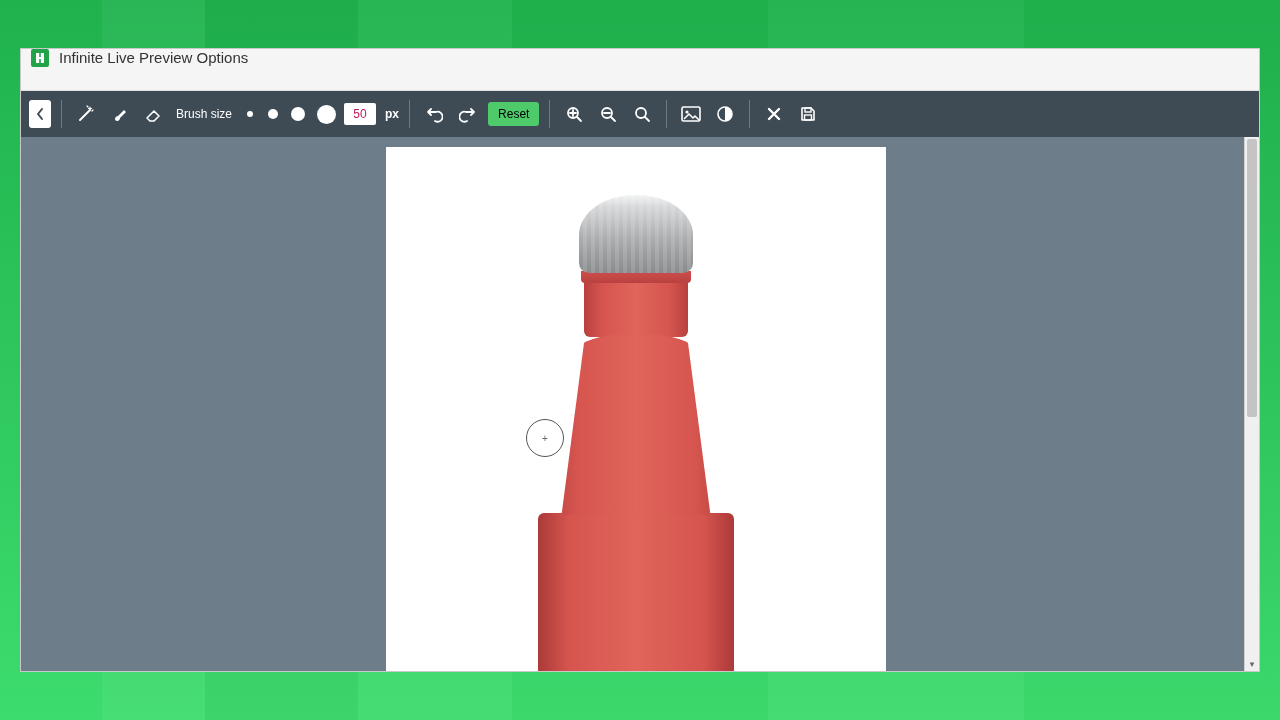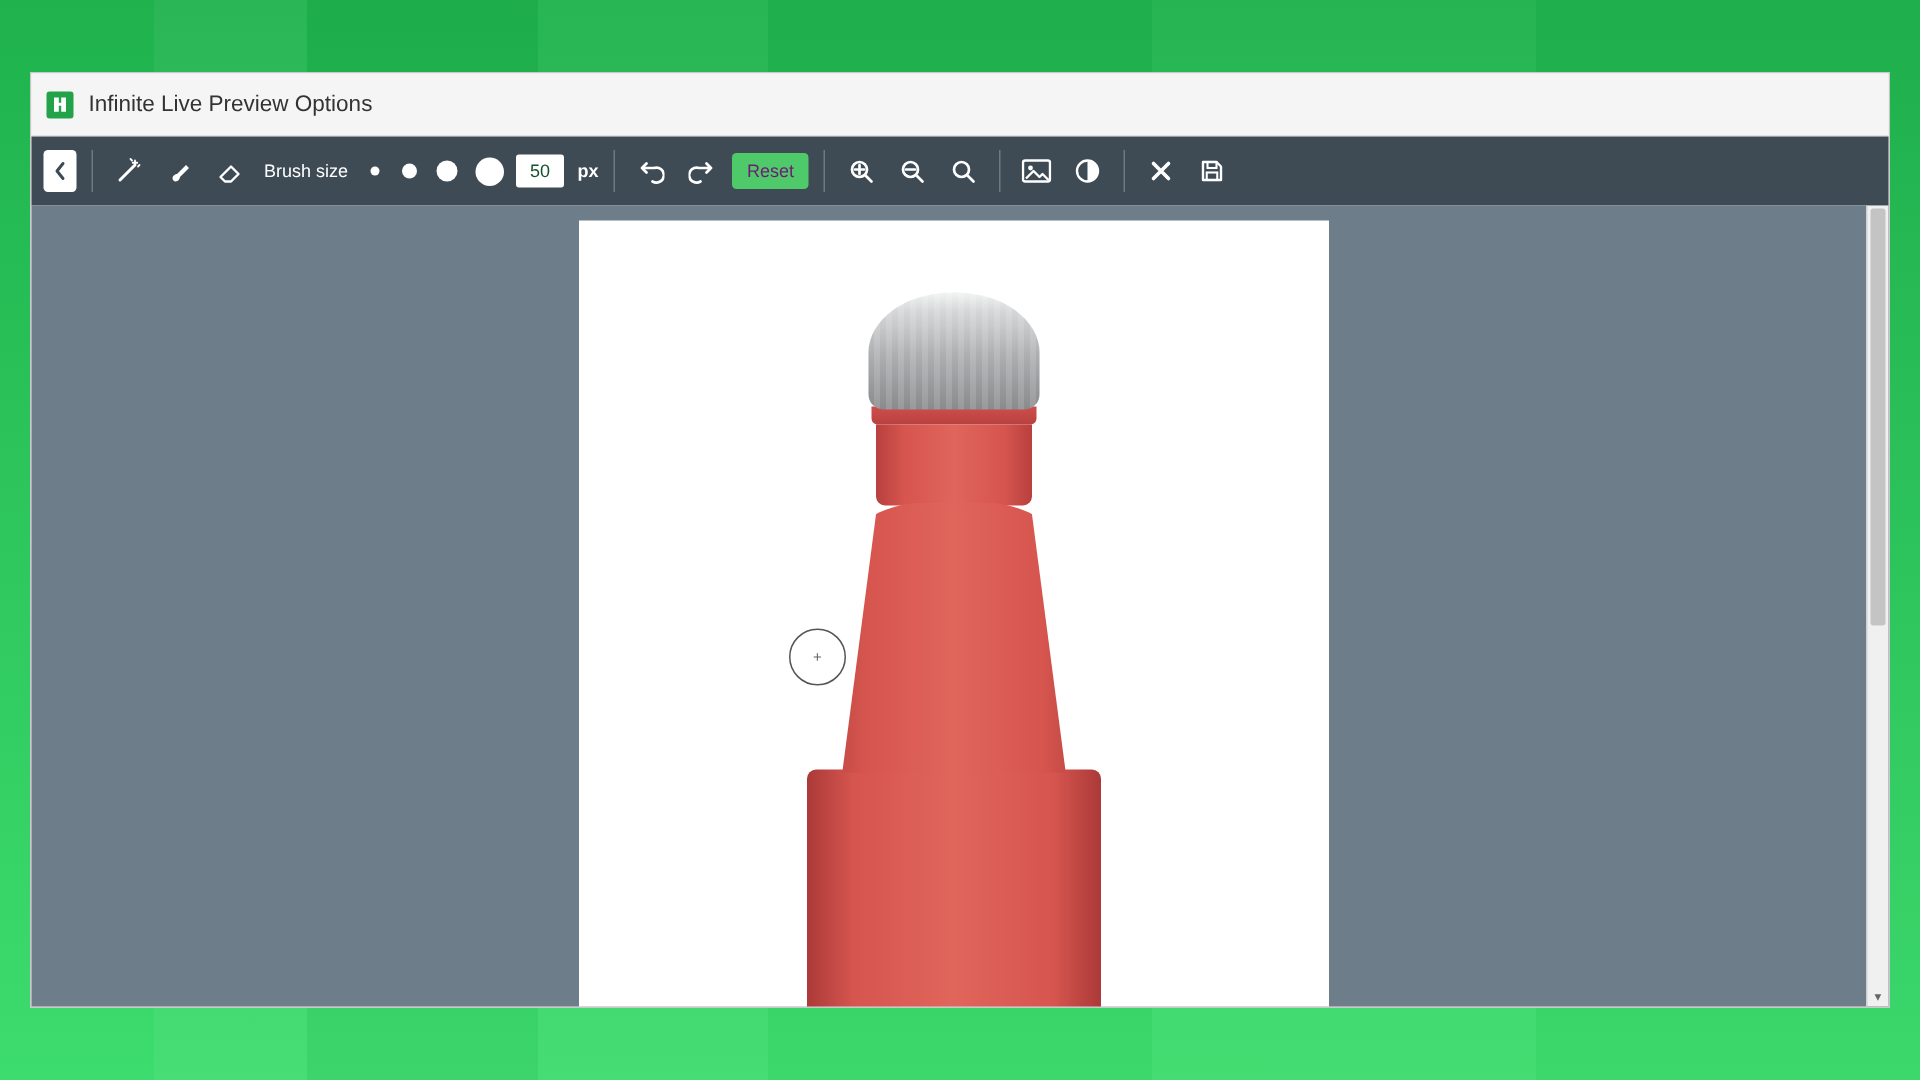--- a/index.html
+++ b/index.html
@@ -10,46 +10,46 @@
       linear-gradient(90deg, rgba(0,0,0,0) 0%, rgba(0,0,0,0) 8%, rgba(255,255,255,0.05) 8%, rgba(255,255,255,0.05) 16%, rgba(0,0,0,0.03) 16%, rgba(0,0,0,0.03) 28%, rgba(255,255,255,0.04) 28%, rgba(255,255,255,0.04) 40%, rgba(0,0,0,0.02) 40%, rgba(0,0,0,0.02) 60%, rgba(255,255,255,0.03) 60%, rgba(255,255,255,0.03) 80%, rgba(0,0,0,0.02) 80%),
       linear-gradient(180deg,#1fb24d,#3ddc6e);
   }
   .window {
     position: absolute; left: 20px; top: 48px; right: 20px; bottom: 48px;
     background: #fff; border: 1px solid #c9c9c9;
     display: flex; flex-direction: column;
   }
   .titlebar {
     height: 42px; background: #f5f5f5; border-bottom: 1px solid #e1e1e1;
-    display: flex; align-items: center; padding: 0 10px; gap: 10px;
+    display: flex; align-items: flex-start; padding: 0 10px; gap: 10px;
   }
   .app-icon {
     width: 18px; height: 18px; background: #22a34a; border-radius: 2px;
     display: flex; align-items: center; justify-content: center;
   }
   .app-icon::before { content:""; width:8px; height:10px; background:#fff; clip-path: polygon(0 0,40% 0,40% 40%,60% 40%,60% 0,100% 0,100% 100%,60% 100%,60% 60%,40% 60%,40% 100%,0 100%); }
   .title { font-size: 15px; color: #333; }
   .toolbar {
     height: 46px; background: #3e4b55; display: flex; align-items: center;
     padding: 12px 8px; gap: 6px; color: #fff; font-size: 12px;
   }
   .tbtn {
     width: 28px; height: 28px; display:flex; align-items:center; justify-content:center;
     border-radius: 3px; cursor: pointer; color:#fff;
   }
   .divider { width:1px; height:28px; background: rgba(255,255,255,0.25); margin: 0 4px; }
   .brush-label { font-size:12px; margin: 0 4px 0 2px; }
   .dot { border-radius:50%; background:#fff; display:inline-block; }
   .size-input {
-    width: 32px; height: 22px; background:#fff; color:#14532d; border:none;
+    width: 32px; height: 22px; background:#fff; color:#be185d; border:none;
     font-size:12px; text-align:center; border-radius:2px;
   }
   .unit { font-size:12px; margin-left:3px;font-weight:bold; }
   .reset-btn {
-    background:#4fca6a; color:#701a75; border:none; border-radius:3px;
+    background:#4fca6a; color:#000000; border:none; border-radius:3px;
     padding: 5px 10px; font-size:12px; cursor:pointer;
   }
   .canvas-area {
     flex:1; background:#6e7d8a; position:relative; overflow:hidden;
   }
   .scrollbar-v {
     position:absolute; right:0; top:0; bottom:0; width:15px; background:#f0f0f0;
     border-left:1px solid #d0d0d0;
   }
   .scrollbar-v .thumb { position:absolute; left:2px; right:2px; top:2px; height:52%; background:#c4c4c4; border-radius:2px; }

